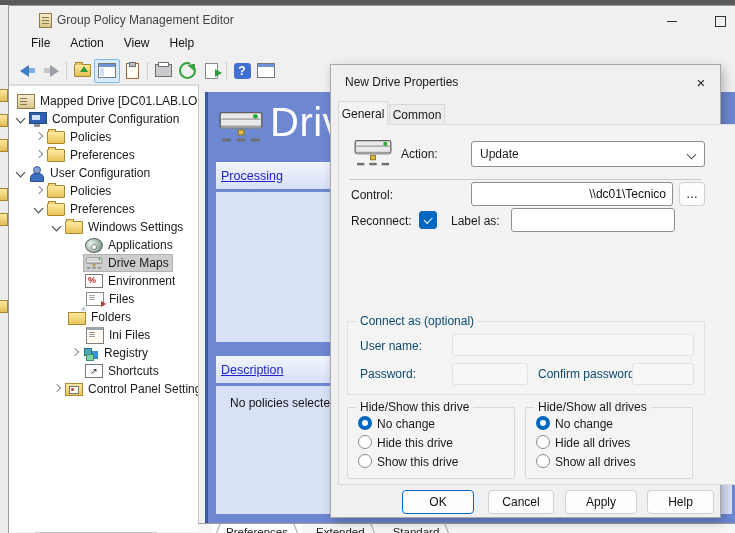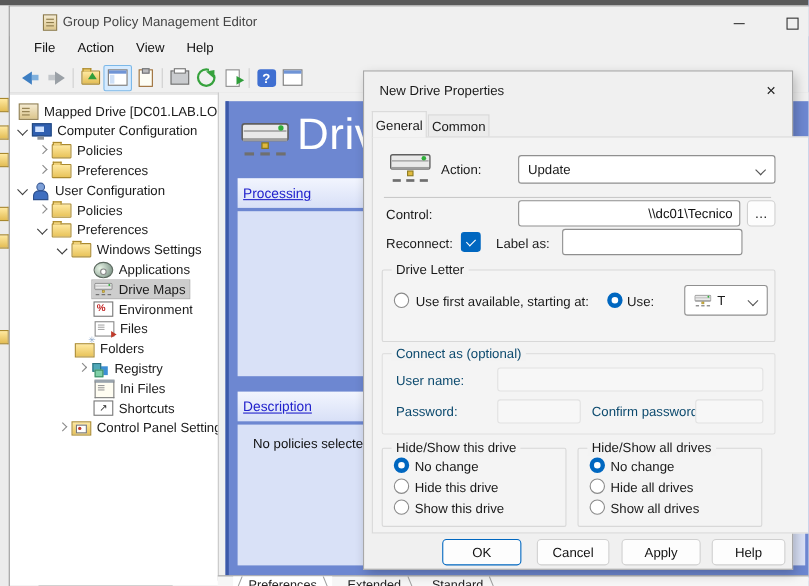--- a/index.html
+++ b/index.html
@@ -274,28 +274,28 @@
           <span class="lbl">Environment</span>
         </div>
       <div class="trow" style="padding-left:76px">
           <span class="ti i-files"></span>
           <span class="lbl">Files</span>
         </div>
       <div class="trow" style="padding-left:59px">
           <span class="ti i-folders"></span>
           <span class="lbl">Folders</span>
         </div>
+      <div class="trow" style="padding-left:76px">
+          <span class="ti i-ini"></span>
+          <span class="lbl">Ini Files</span>
+        </div>
       <div class="trow" style="padding-left:58px">
           <span class="exp c"></span>
           <span class="ti i-reg"></span>
           <span class="lbl">Registry</span>
-        </div>
-      <div class="trow" style="padding-left:76px">
-          <span class="ti i-ini"></span>
-          <span class="lbl">Ini Files</span>
         </div>
       <div class="trow" style="padding-left:76px">
           <span class="ti i-shortcut">↗</span>
           <span class="lbl">Shortcuts</span>
         </div>
       <div class="trow" style="padding-left:40px">
           <span class="exp c"></span>
           <span class="ti i-cp"></span>
           <span class="lbl">Control Panel Setting</span>
         </div>
@@ -360,34 +360,20 @@
     <input class="tinput" style="left: 132px; top: 57px; width: 202px; height: 24px; text-align: right;" value="\\dc01\Tecnico">
     <div class="btn" style="left:340px;top:57px;width:26px;height:24px;border-radius:4px">
         <span>…</span>
       </div>
 
     <span class="flabel" style="left:12px;top:89px">Reconnect:</span>
     <span class="cb" style="left:80px;top:86px"></span>
     <span class="flabel" style="left:112px;top:89px">Label as:</span>
     <input class="tinput" style="left: 172px; top: 83px; width: 164px; height: 24px;" value="">
 
-    <div class="group" style="left:8px;top:120px;width:356px;height:64px">
-      <span class="gtitle">Drive Letter</span>
-      <span class="radio" style="left:10px;top:20px"></span>
-      <span class="flabel" style="left:30px;top:21px">Use first available, starting at:</span>
-      <span class="radio on" style="left:204px;top:20px"></span>
-      <span class="flabel" style="left:222px;top:21px">Use:</span>
-      <div class="dd" style="left:274px;top:13px;width:76px;height:28px">
-        <svg style="width:16px;height:13px;margin-right:5px">
-            <use href="#drive-sym"></use>
-          </svg>
-        <span>T</span>
-        <span class="chev" style="top:10px"></span>
-      </div>
-    </div>
 
     <div class="group disabled" style="left:8px;top:196px;width:356px;height:72px">
       <span class="gtitle">Connect as (optional)</span>
       <span class="flabel glabel-dis" style="left:12px;top:17px">User name:</span>
       <input class="tinput" style="left: 104px; top: 12px; width: 242px; height: 22px;" disabled="">
       <span class="flabel glabel-dis" style="left:12px;top:45px">Password:</span>
       <input class="tinput" style="left: 104px; top: 41px; width: 76px; height: 22px;" disabled="">
       <span class="flabel glabel-dis" style="left:190px;top:45px">Confirm password:</span>
       <input class="tinput" style="left: 284px; top: 41px; width: 62px; height: 22px;" disabled="">
     </div>

